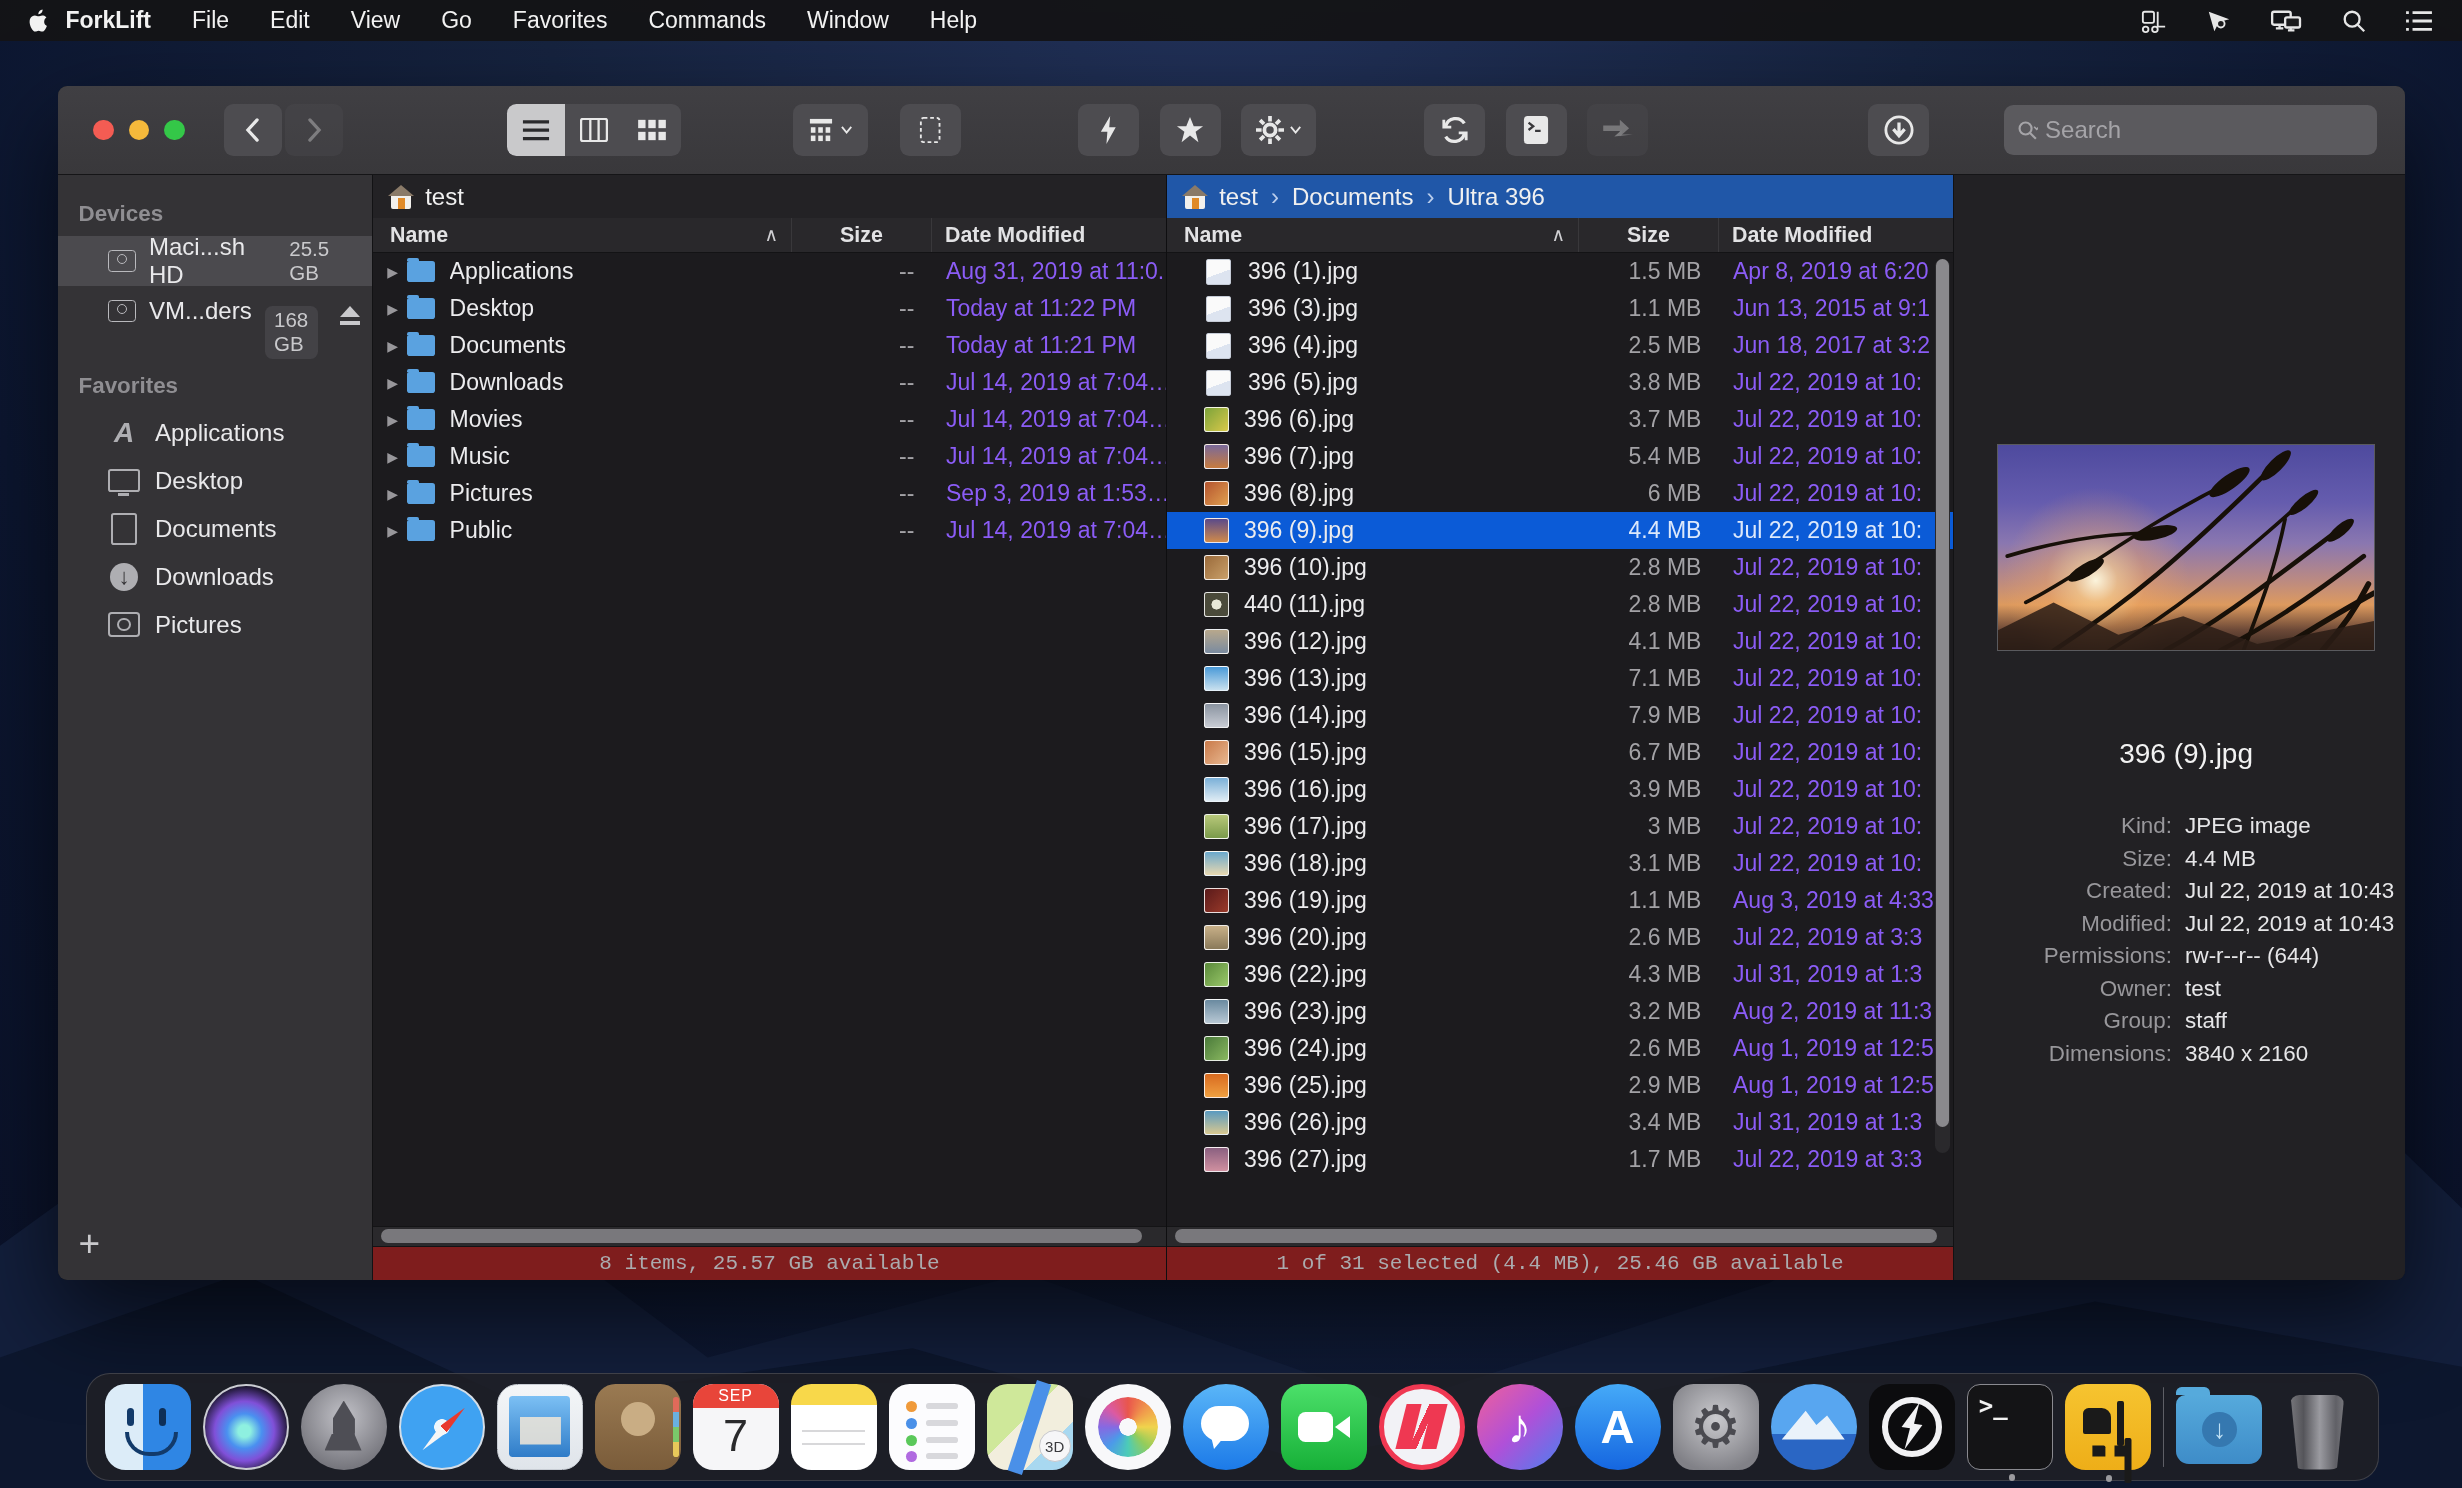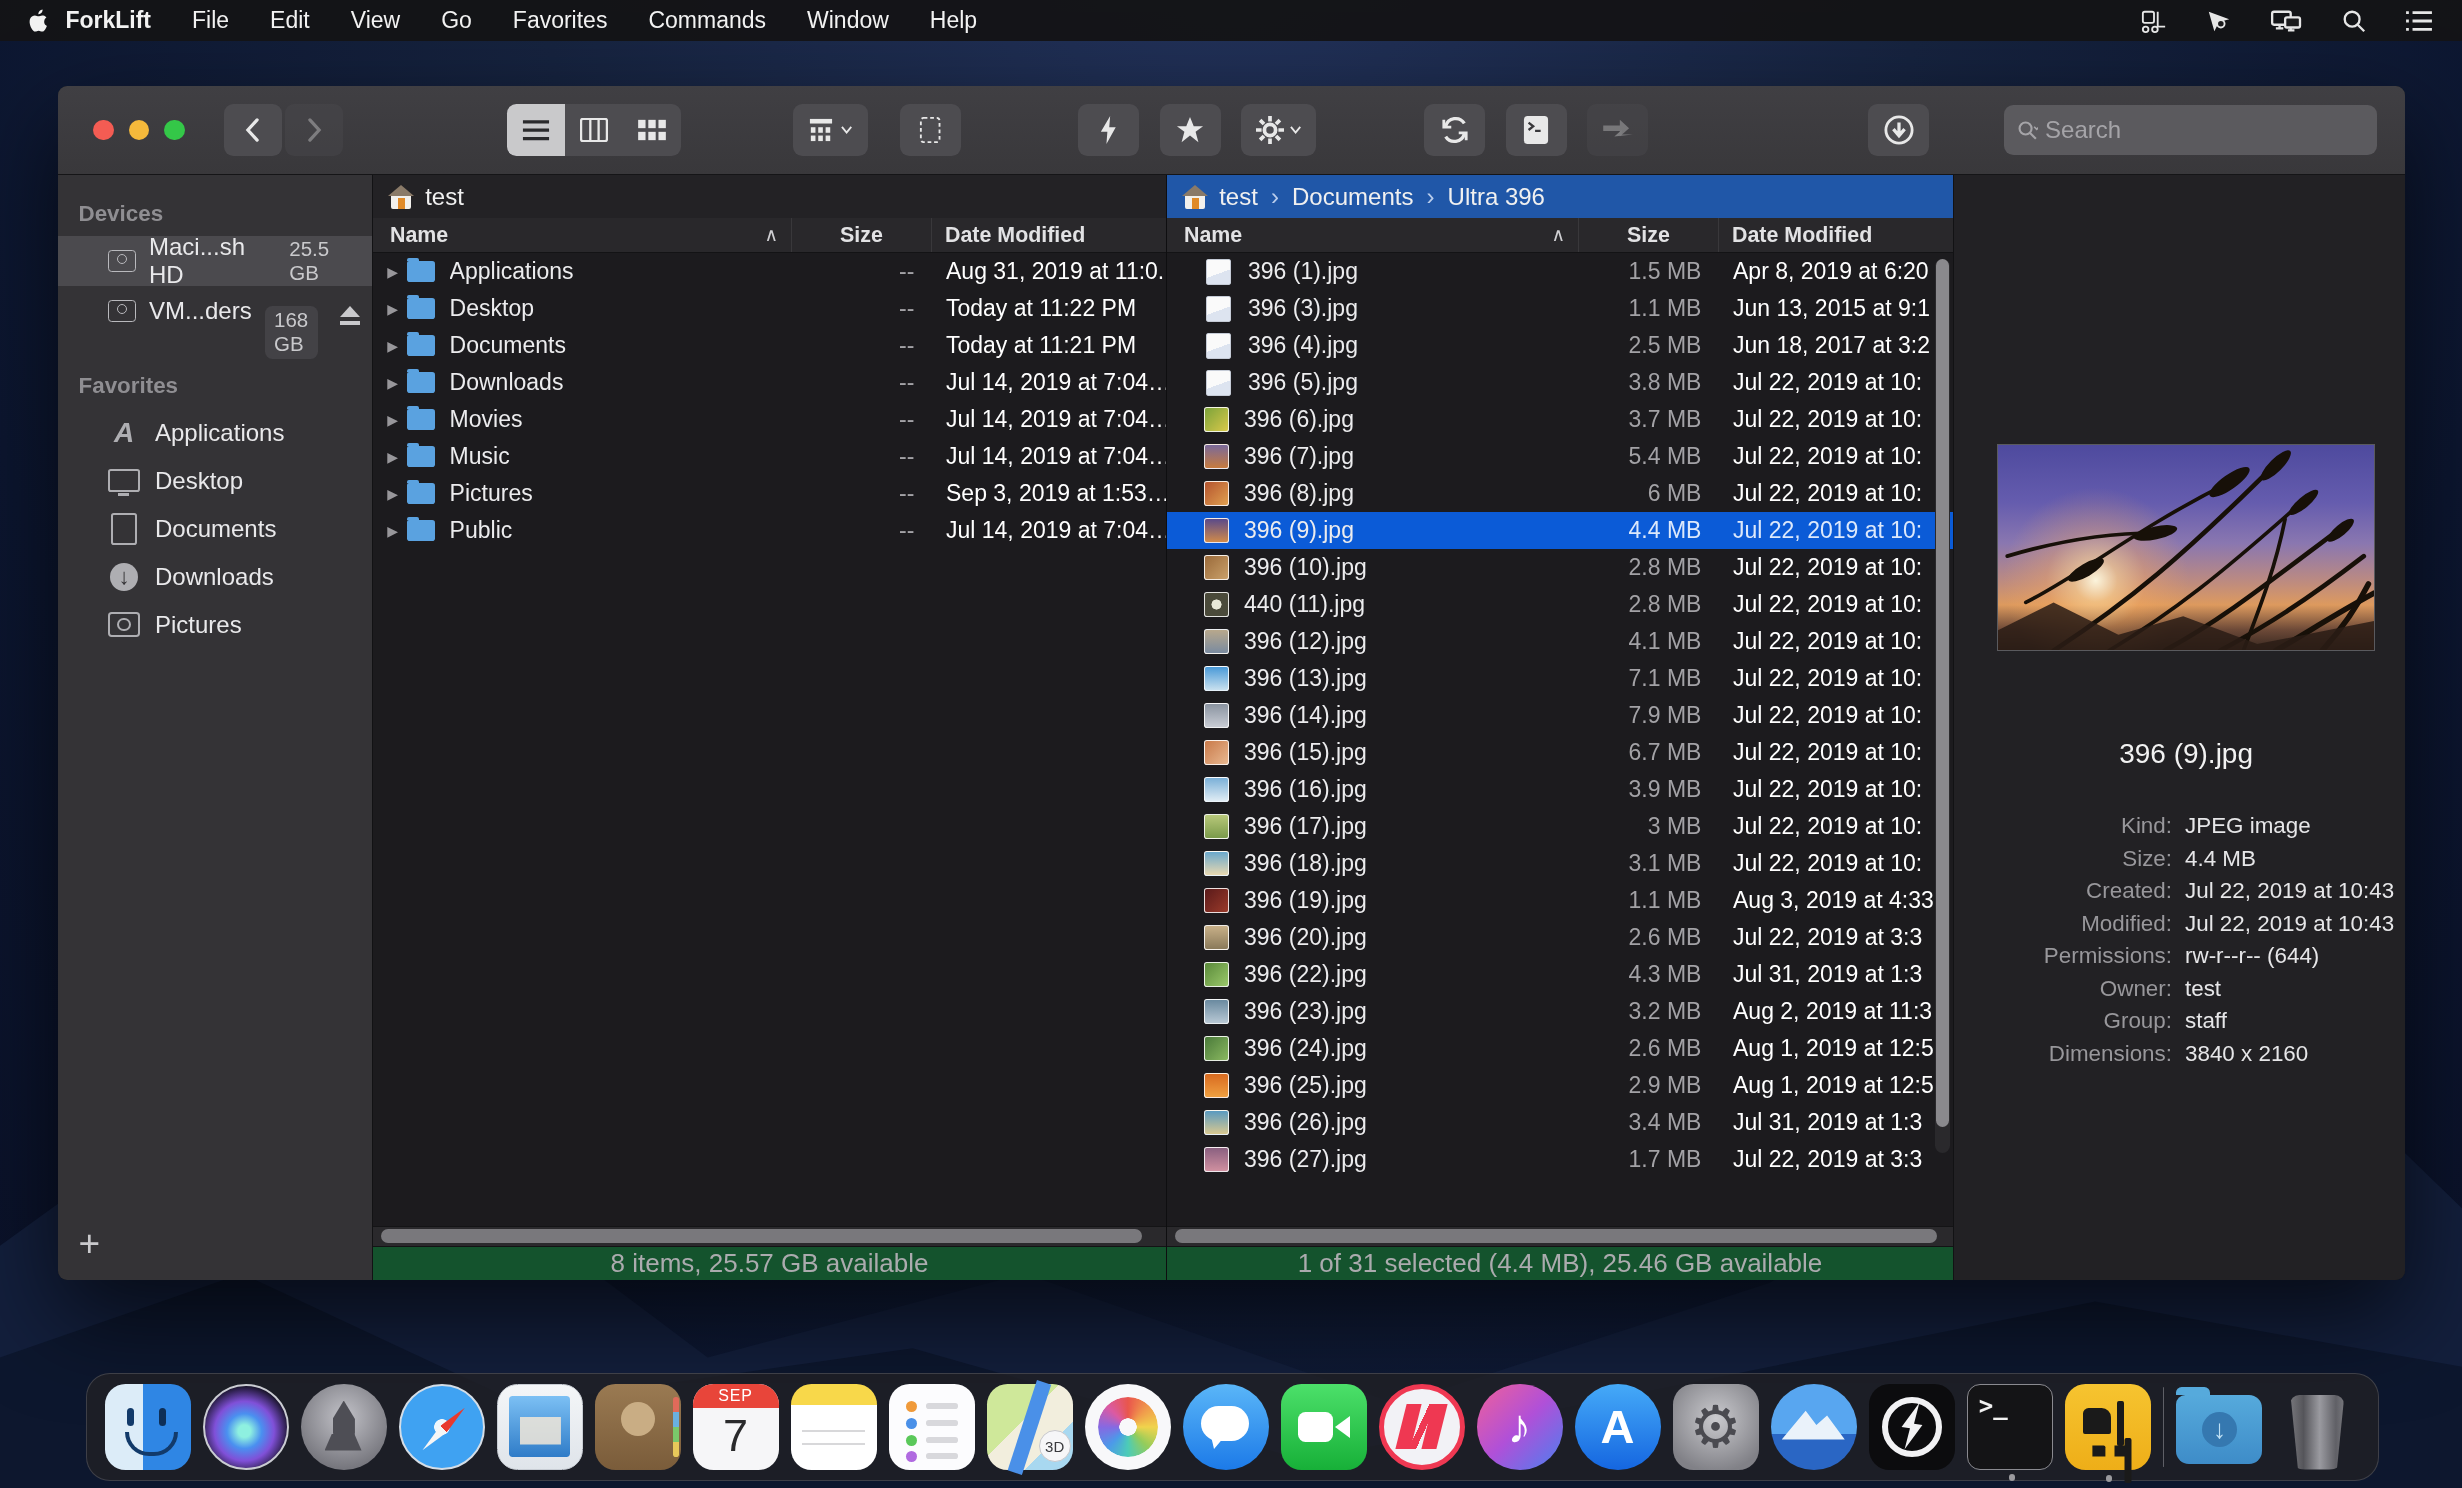--- a/index.html
+++ b/index.html
@@ -81,28 +81,28 @@
   .ch-date { width:235px; border-left:0.9px solid #39383b; height:100%; display:flex; align-items:center; padding-left:13px; }
   .filelist { flex:1; overflow:hidden; position:relative; }
   .frow { height:37px; display:flex; align-items:center; font-size:23px; color:#ececee; }
   .frow .disc { width:28px; text-align:center; color:#98979b; font-size:14px; flex:0 0 28px; margin-left:5.6px; }
   .folder { width:28px; height:20.5px; background:#5aa2e0; border-radius:1.9px 2.8px 2.8px 2.8px; position:relative; margin-right:15px; flex:0 0 28px; }
   .folder::before { content:""; position:absolute; top:-3.7px; left:0; width:12px; height:3.7px; background:#5aa2e0; border-radius:1.9px 1.9px 0 0; }
   .thumb { width:25px; height:25px; border-radius:2.8px; border:0.9px solid rgba(255,255,255,.85); margin:0 15px 0 37px; flex:0 0 25px; }
   .jpegdoc .thumb { width:21.4px; height:26px; border:0.9px solid #c5cbd6; border-radius:1.9px; margin-left:39px; margin-right:17px; }
   .fname { flex:1; white-space:nowrap; overflow:hidden; }
   .fsize { width:140px; text-align:right; padding-right:18.6px; color:#a3a2a6; flex:0 0 140px; }
-  .fdate { width:233px; padding-left:13px; color:#ffffff; flex:0 0 233px; white-space:nowrap; overflow:hidden; }
+  .fdate { width:233px; padding-left:13px; color:#8b5cf6; flex:0 0 233px; white-space:nowrap; overflow:hidden; }
   .frow.selected { background:#0b5bd7; }
   .frow.selected .fsize, .frow.selected .fdate { color:#dce8fb; }
   .vscroll { position:absolute; right:2.8px; top:5.6px; width:15px; height:92%; background:#2a292c; border-radius:7.5px; }
   .vscroll .vthumb { position:absolute; top:0.9px; left:0.9px; width:13px; height:97%; background:#8a898d; border-radius:6.5px; }
   .hscroll { height:20.5px; flex:0 0 20.5px; background:#2a292c; border-top:0.9px solid #141416; position:relative; }
   .hscroll .hthumb { position:absolute; top:2.8px; left:7.5px; height:14px; background:#79787c; border-radius:7.5px; }
-  .statusbar { height:34px; flex:0 0 34px; background:#14532d; border-top:0.9px solid #131315; display:flex; align-items:center; justify-content:center; color:#ababae; font-size:26px; }
+  .statusbar { height:34px; flex:0 0 34px; background:#7f1d1d; border-top:0.9px solid #131315; display:flex; align-items:center; justify-content:center; color:#ababae; font-size:21px;font-family:Liberation Mono, monospace; }
 
   
   .preview { flex:1; background:#222124; display:flex; flex-direction:column; align-items:center; position:relative; }
   .pimg { margin-top:269px; width:378px; height:207px; border:0.9px solid #5a5a5e; position:relative; overflow:hidden;
     background:
       radial-gradient(circle at 26% 66%, rgba(255,250,225,.95) 0%, rgba(255,215,150,.6) 7%, rgba(255,175,95,.3) 16%, rgba(255,160,80,0) 30%),
       linear-gradient(180deg,#4e4a9e 0%, #655cae 28%, #8a77b0 48%, #bb8a82 66%, #dd9a5e 78%, #6e4a38 90%, #35261f 100%); }
   .pimg svg { position:absolute; inset:0; }
   .pfilename { margin-top:87px; color:#f2f2f2; font-size:28px; }
   .pinfo { margin-top:43px; display:flex; flex-direction:column; gap:6.5px; font-size:22.4px; width:100%; padding:0 24px; }

